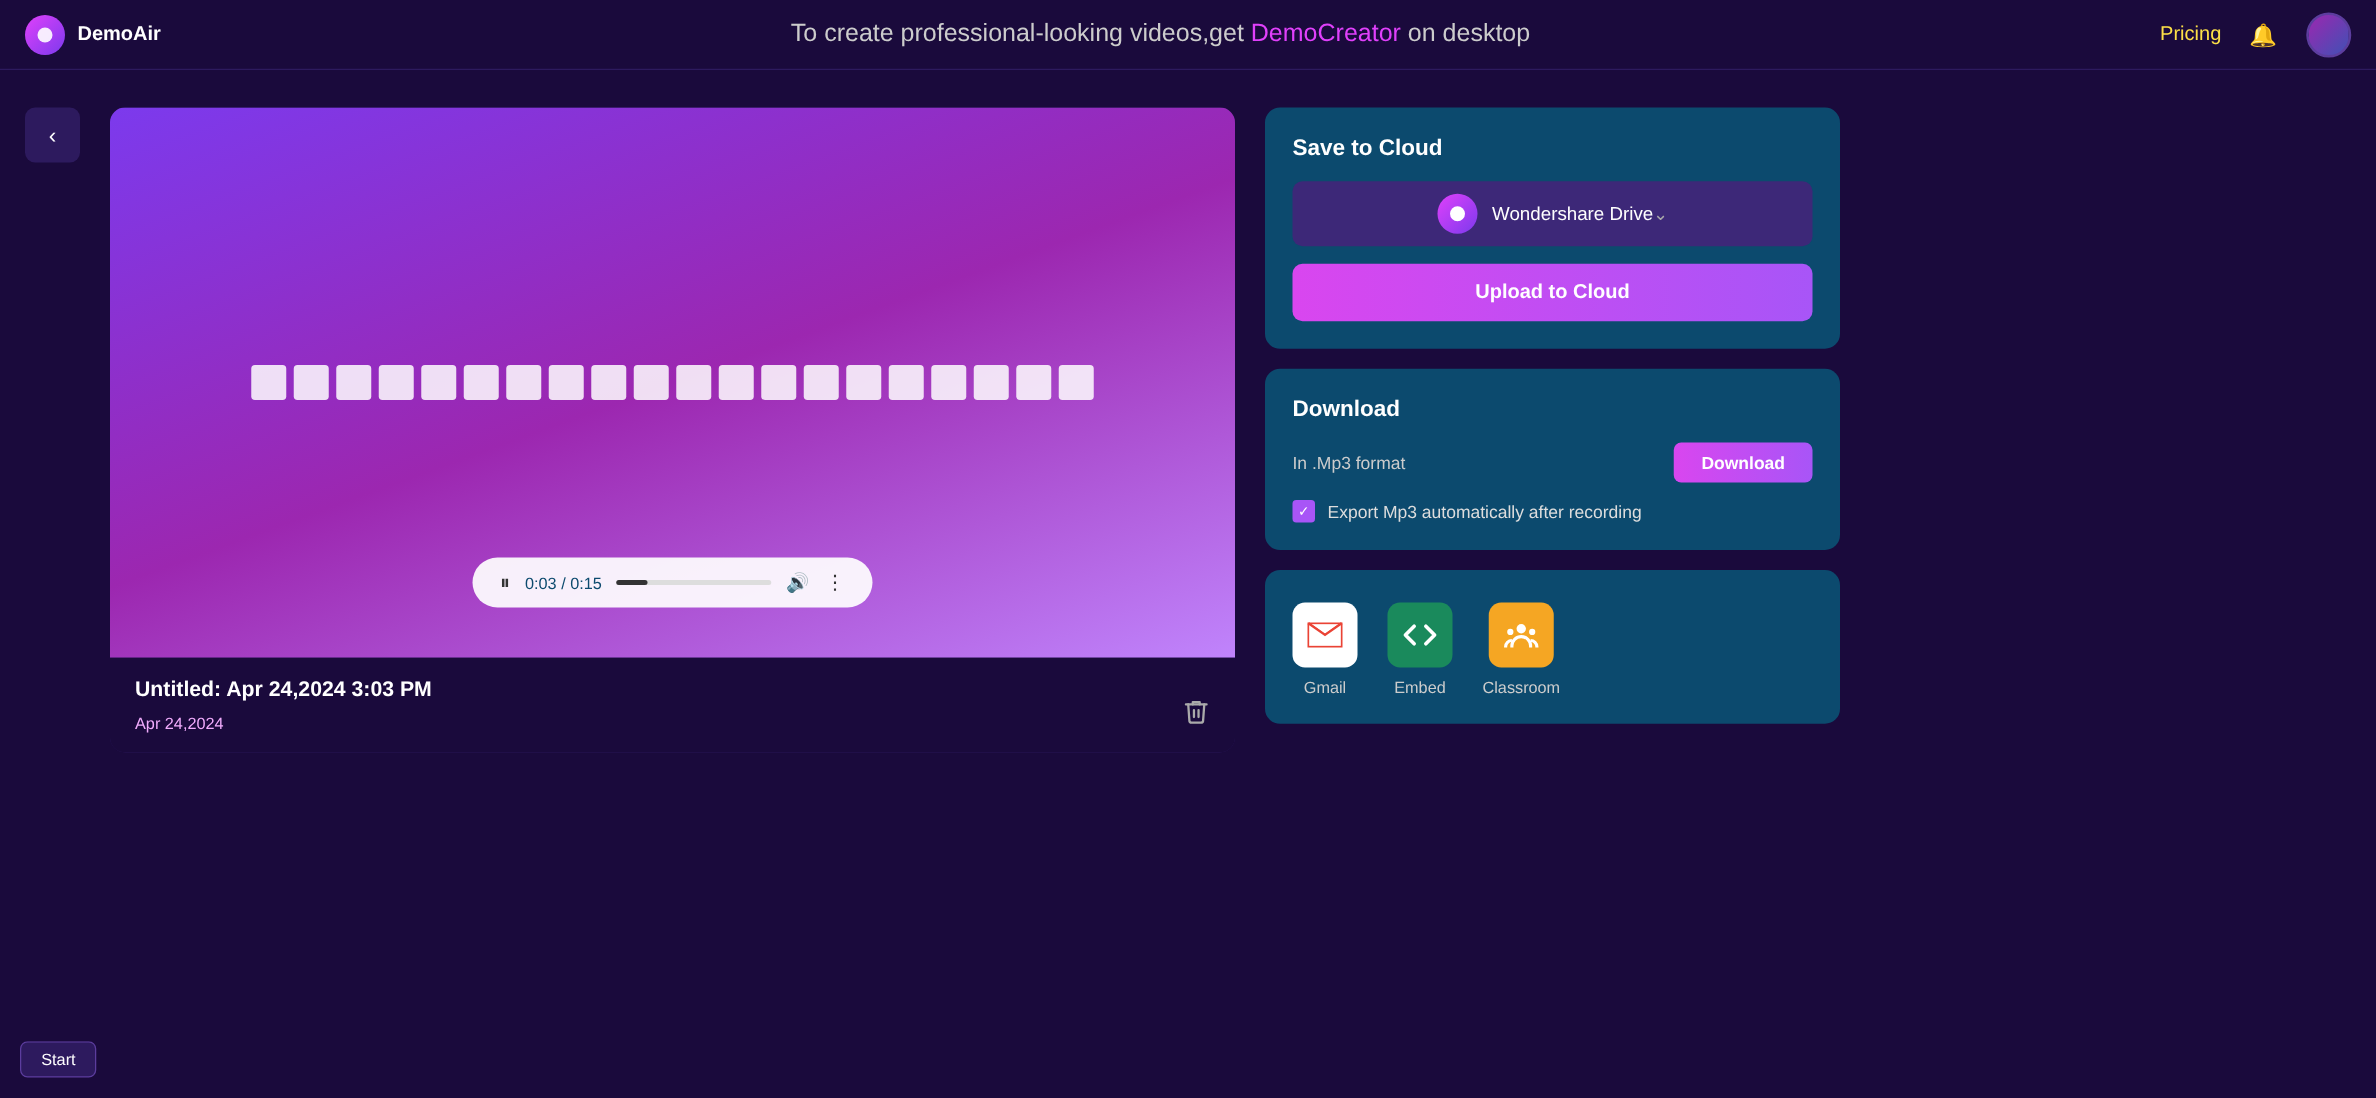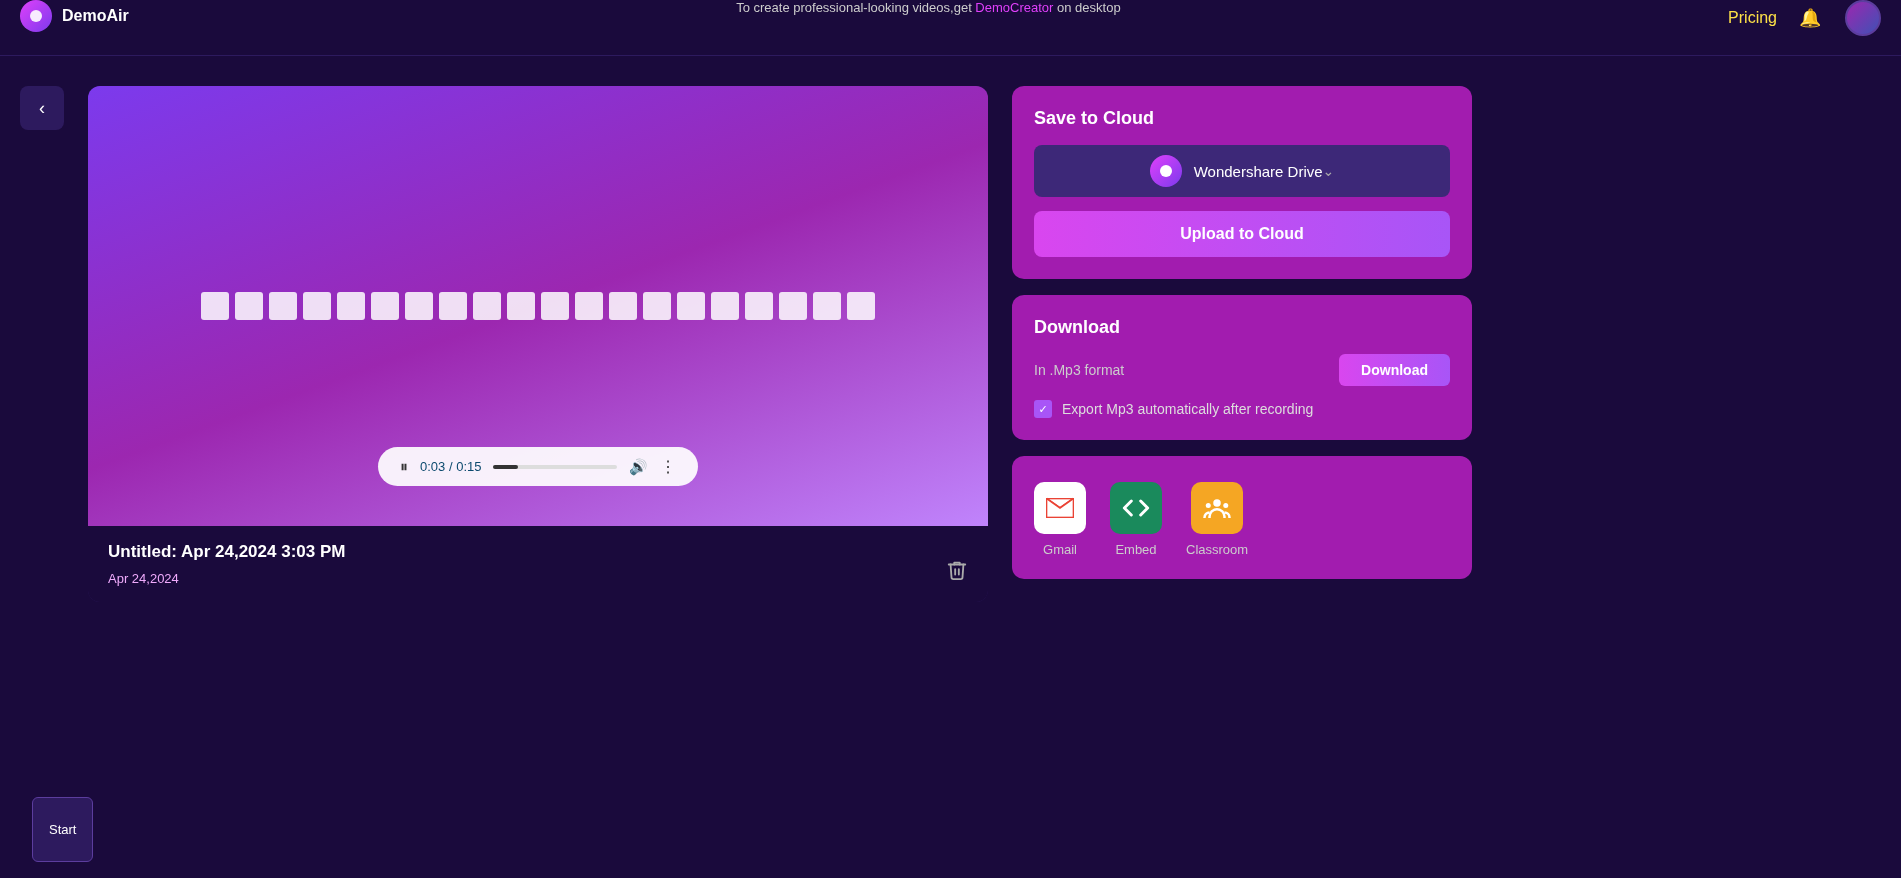--- a/index.html
+++ b/index.html
@@ -9,21 +9,21 @@
       color: #fff;
       min-height: 878px;
       overflow-x: hidden;
     }
 
     
     .header {
       background: #1a0a3c;
       border-bottom: 1px solid #2d1a5e;
       display: flex;
-      align-items: flex-start;
+      align-items: center;
       justify-content: space-between;
       padding: 0 20px;
       height: 56px;
     }
     .header-left {
       display: flex;
       align-items: center;
       gap: 10px;
     }
     .logo-icon {
@@ -41,21 +41,21 @@
       border-radius: 50%;
       background: #fff;
       opacity: 0.9;
     }
     .logo-text {
       font-size: 16px;
       font-weight: 600;
       color: #fff;
     }
     .header-center {
-      font-size: 13px;
+      font-size: 20px;
       color: #ccc;
     }
     .header-center a {
       color: #e040fb;
       text-decoration: none;
     }
     .header-right {
       display: flex;
       align-items: center;
       gap: 20px;
@@ -233,21 +233,21 @@
     
     .right-panel {
       width: 460px;
       flex-shrink: 0;
       display: flex;
       flex-direction: column;
       gap: 16px;
     }
 
     .panel-card {
-      background: #a21caf;
+      background: #0c4a6e;
       border-radius: 12px;
       padding: 22px 22px 22px 22px;
     }
 
     .panel-title {
       font-size: 18px;
       font-weight: 600;
       color: #fff;
       margin-bottom: 16px;
     }
@@ -378,27 +378,27 @@
       color: #ccc;
     }
 
     
     .gmail-svg { width: 32px; height: 32px; }
 
     
     .start-btn {
       position: fixed;
       bottom: 16px;
-      left: 32px;
+      left: 16px;
       background: #2d1a5e;
       border: 1px solid #5c3d9e;
       border-radius: 6px;
       color: #fff;
       font-size: 13px;
-      padding: 24px 16px;
+      padding: 6px 16px;
       cursor: pointer;
     }
   </style>
 </head>
 <body>
 
 <header class="header">
   <div class="header-left">
     <div class="logo-icon">
       <div class="logo-icon-inner"></div>

